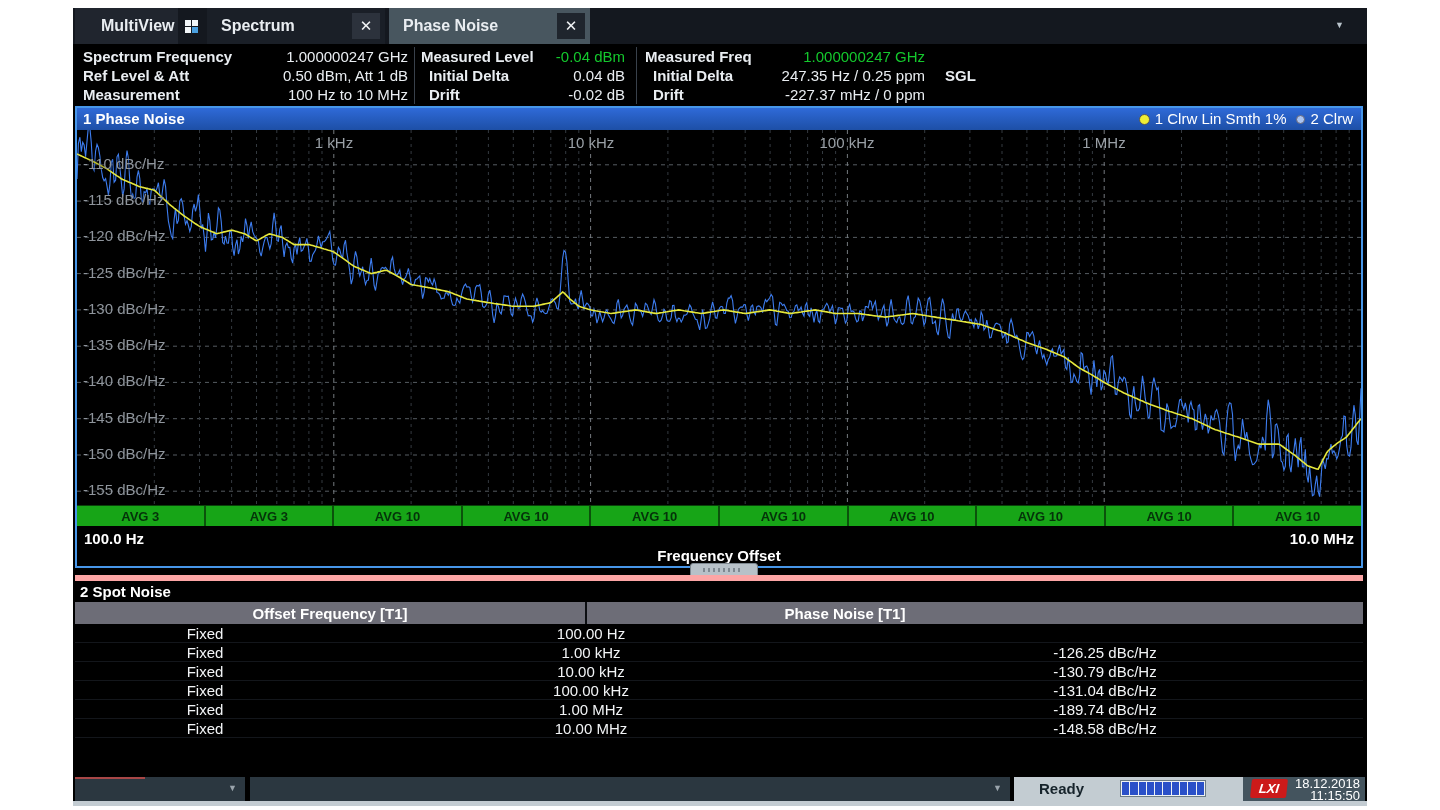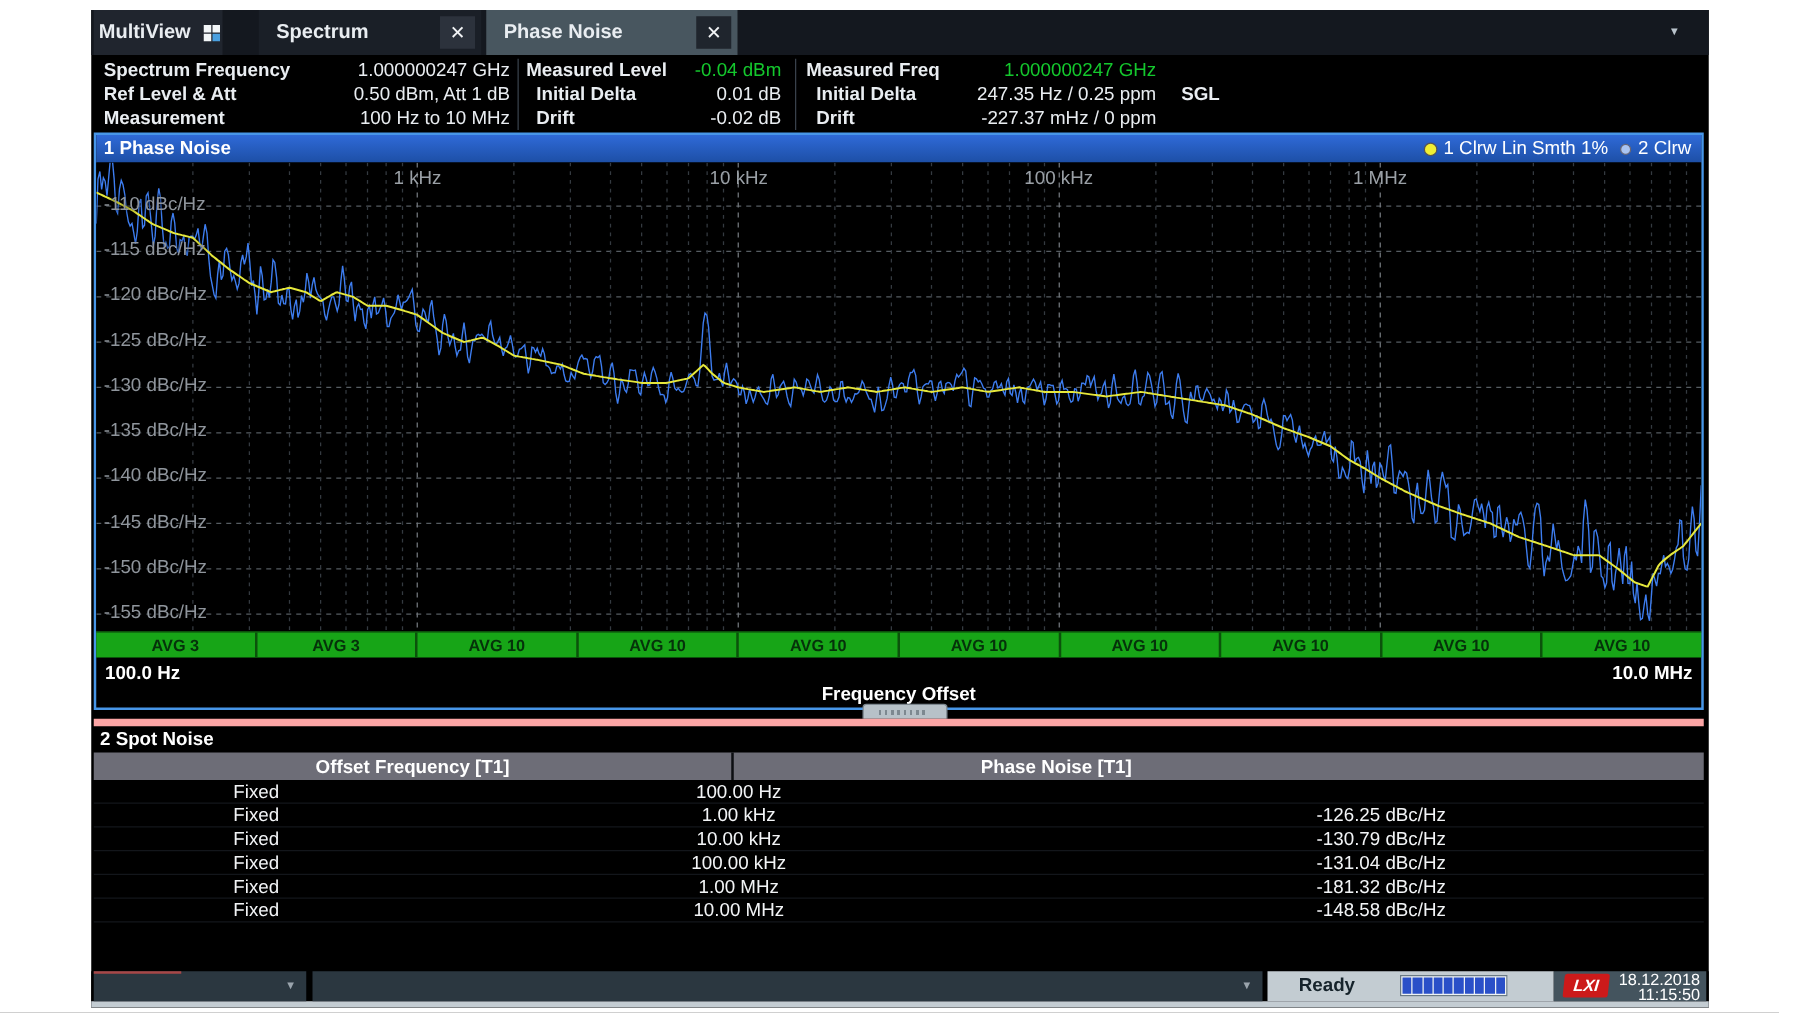--- a/index.html
+++ b/index.html
@@ -4,21 +4,21 @@
 <style>
   html,body{margin:0;padding:0;background:#ffffff;font-family:"Liberation Sans","DejaVu Sans",sans-serif;}
   #page{position:relative;width:1440px;height:810px;background:#ffffff;overflow:hidden;}
   .abs{position:absolute;}
   #screen{position:absolute;left:73px;top:8px;width:1294px;height:798px;background:#000;}
 
   
   #tabbar{position:absolute;left:0;top:0;width:1294px;height:36px;background:#14181f;}
   .tab{position:absolute;top:0;height:36px;display:flex;align-items:center;color:#e9edf1;font-size:16px;font-weight:bold;box-sizing:border-box;}
   .tab .xbtn{position:absolute;right:5px;top:5px;width:28px;height:26px;display:flex;align-items:center;justify-content:center;color:#f2f4f6;font-size:15px;font-weight:bold;cursor:pointer;}
-  #tab-multiview{left:2px;width:103px;background:#20252e;padding-left:4px;}
+  #tab-multiview{left:2px;width:103px;background:#20252e;padding-left:26px;}
   #tab-spectrum{left:134px;width:178px;background:#1a1f27;padding-left:14px;}
   #tab-spectrum .xbtn{background:#2c323c;}
   #tab-phasenoise{left:316px;width:201px;background:#48565f;padding-left:14px;}
   #tab-phasenoise .xbtn{background:#1f252d;}
   .mv-icon{display:inline-grid;grid-template-columns:6px 6px;grid-template-rows:6px 6px;gap:1px;margin-left:10px;}
   .mv-icon span{display:block;}
   .caret{color:#b9c3cb;font-size:9px;line-height:9px;}
 
   
   #hdr{position:absolute;left:0;top:37px;width:1294px;height:60px;color:#e9edf1;font-size:15px;}
@@ -117,21 +117,21 @@
         <span class="hval" style="left:0;width:325px;">100 Hz to 10 MHz</span>
       </div>
       <div class="vsep" style="left:341px;"></div>
 
       <div class="hrow" style="left:348px;top:2px;width:206px;">
         <span class="hlabel">Measured Level</span>
         <span class="hval green" style="left:0;width:204px;">-0.04 dBm</span>
       </div>
       <div class="hrow" style="left:356px;top:21px;width:198px;">
         <span class="hlabel">Initial Delta</span>
-        <span class="hval" style="left:0;width:196px;">0.01 dB</span>
+        <span class="hval" style="left:0;width:196px;">0.04 dB</span>
       </div>
       <div class="hrow" style="left:356px;top:40px;width:198px;">
         <span class="hlabel">Drift</span>
         <span class="hval" style="left:0;width:196px;">-0.02 dB</span>
       </div>
       <div class="vsep" style="left:563px;"></div>
 
       <div class="hrow" style="left:572px;top:2px;width:282px;">
         <span class="hlabel">Measured Freq</span>
         <span class="hval green" style="left:0;width:280px;">1.000000247 GHz</span>
@@ -282,21 +282,21 @@
             <div class="td c2">-130.79 dBc/Hz</div>
           </div>
           <div class="trow">
             <div class="td c0">Fixed</div>
             <div class="td c1">100.00 kHz</div>
             <div class="td c2">-131.04 dBc/Hz</div>
           </div>
           <div class="trow">
             <div class="td c0">Fixed</div>
             <div class="td c1">1.00 MHz</div>
-            <div class="td c2">-181.32 dBc/Hz</div>
+            <div class="td c2">-189.74 dBc/Hz</div>
           </div>
           <div class="trow">
             <div class="td c0">Fixed</div>
             <div class="td c1">10.00 MHz</div>
             <div class="td c2">-148.58 dBc/Hz</div>
           </div>
         </div>
     </div>
 
     <div id="statusbar">

